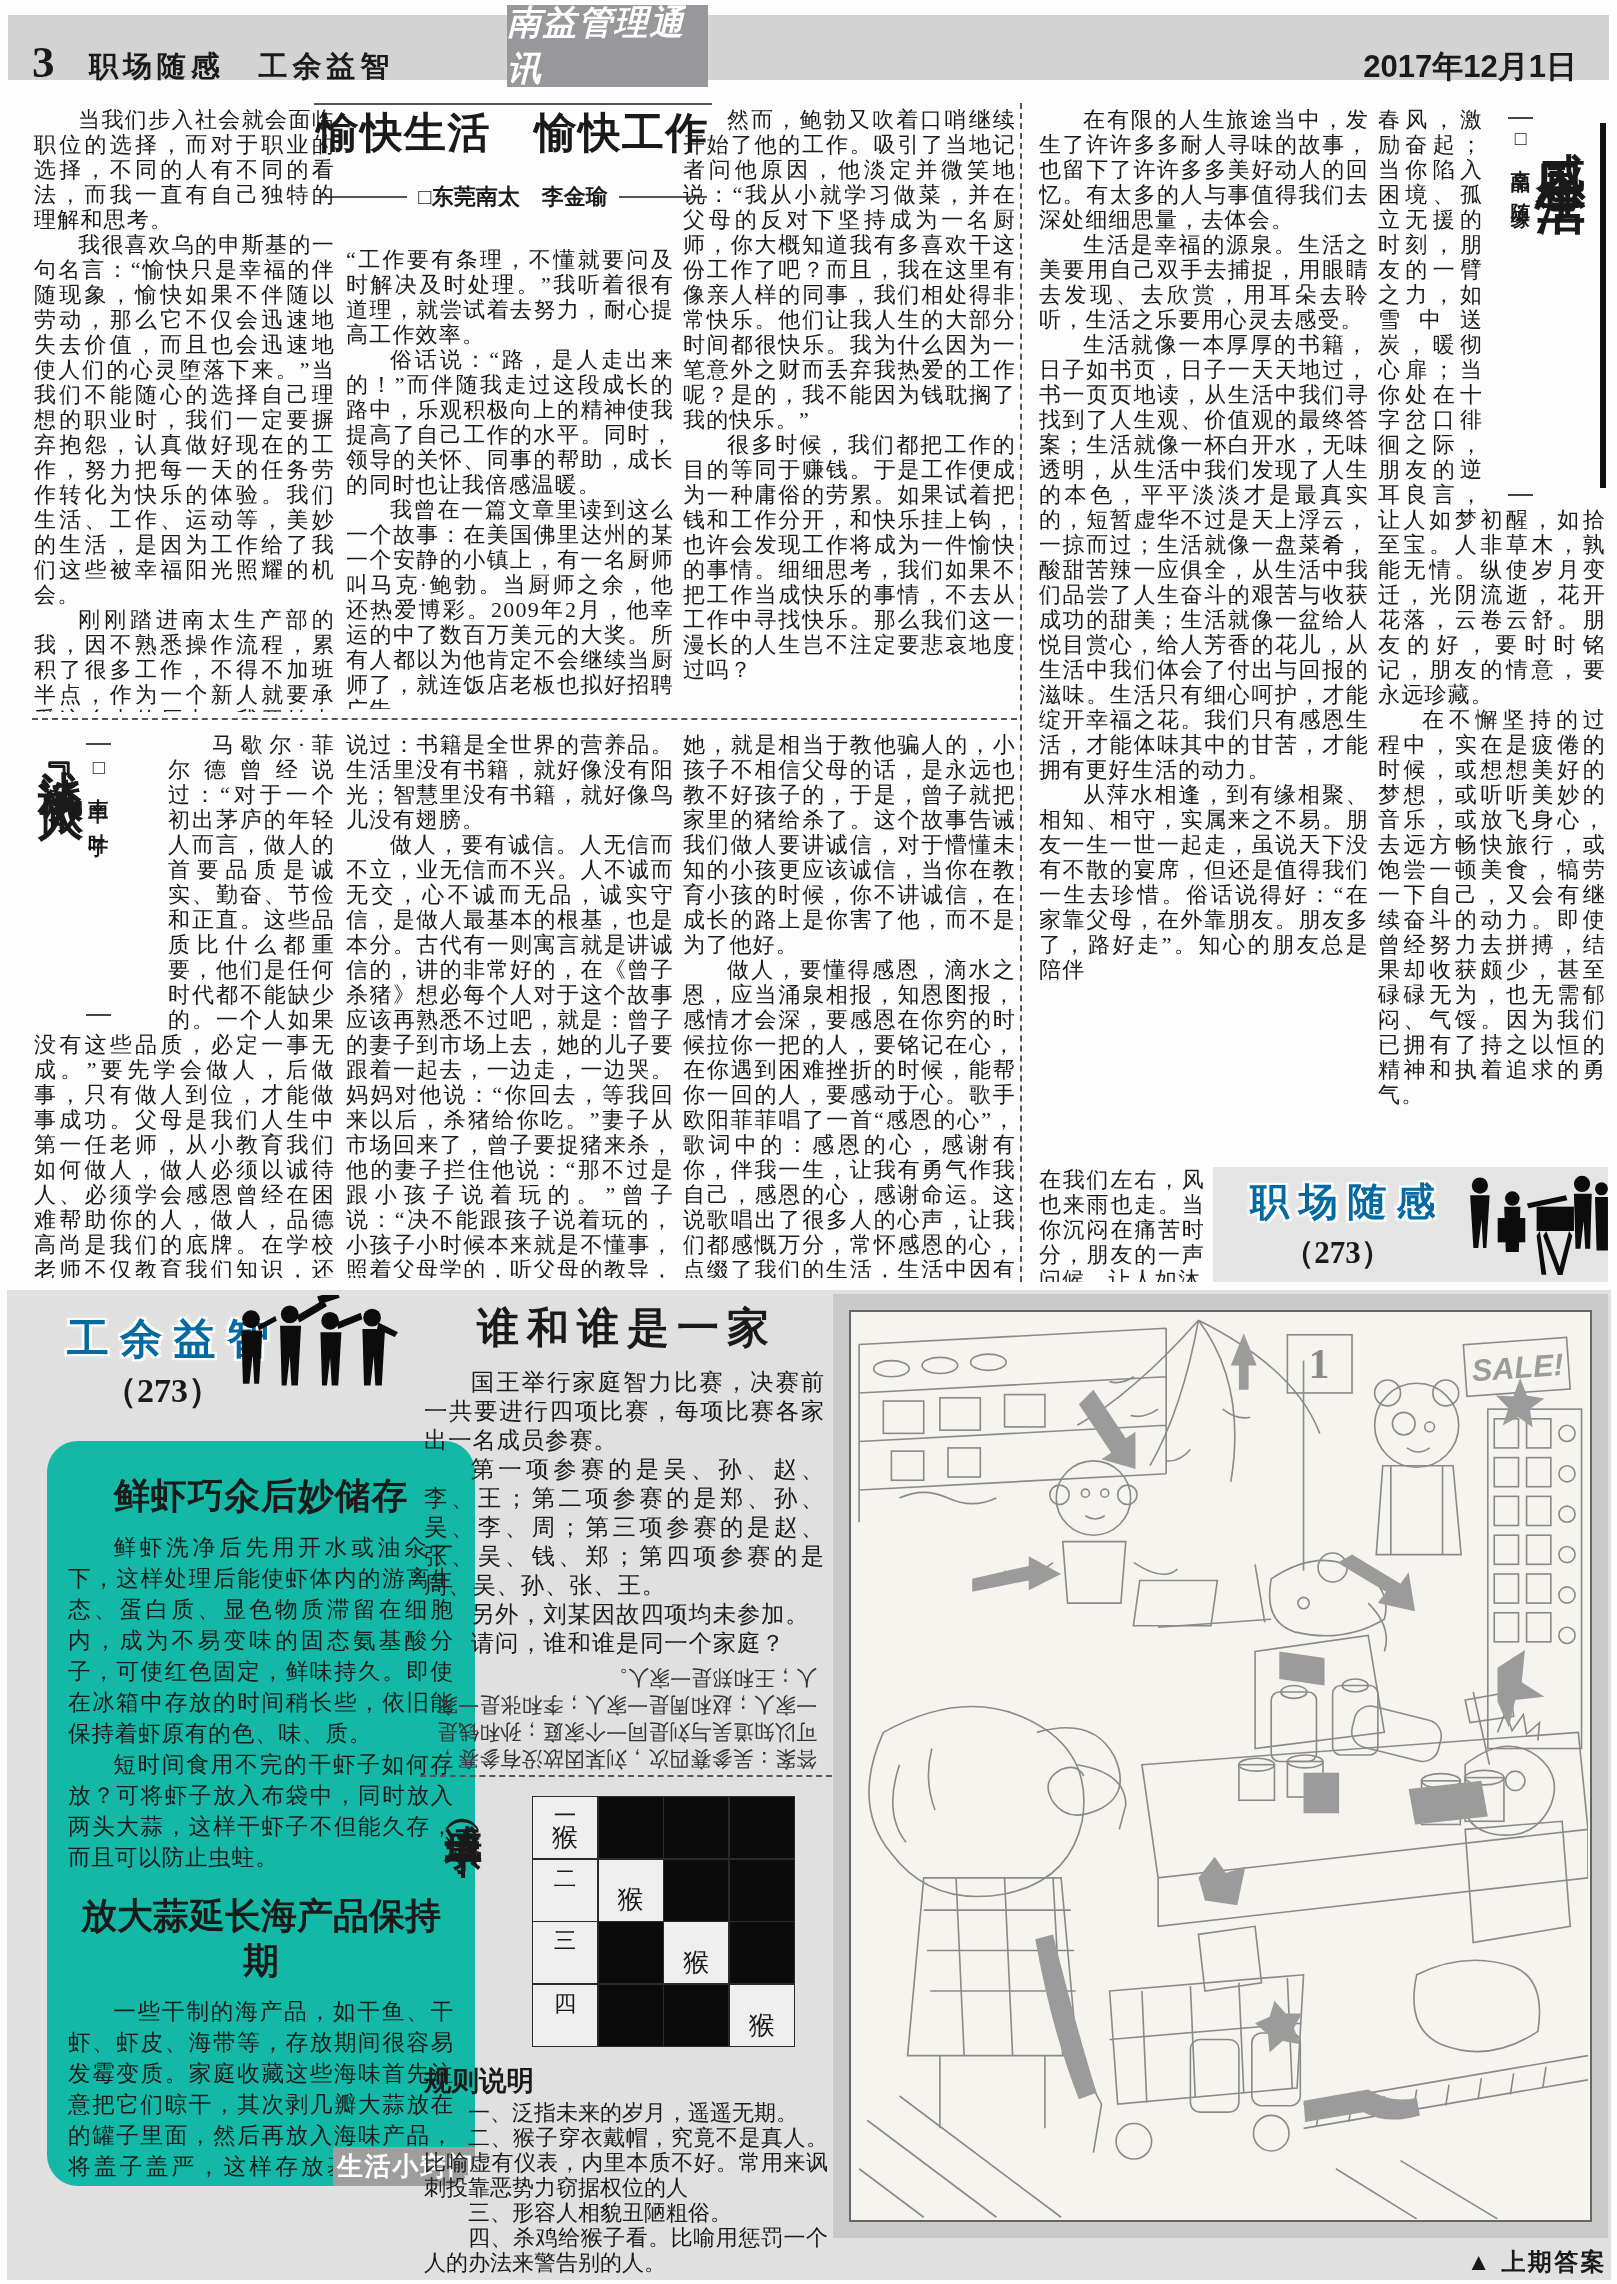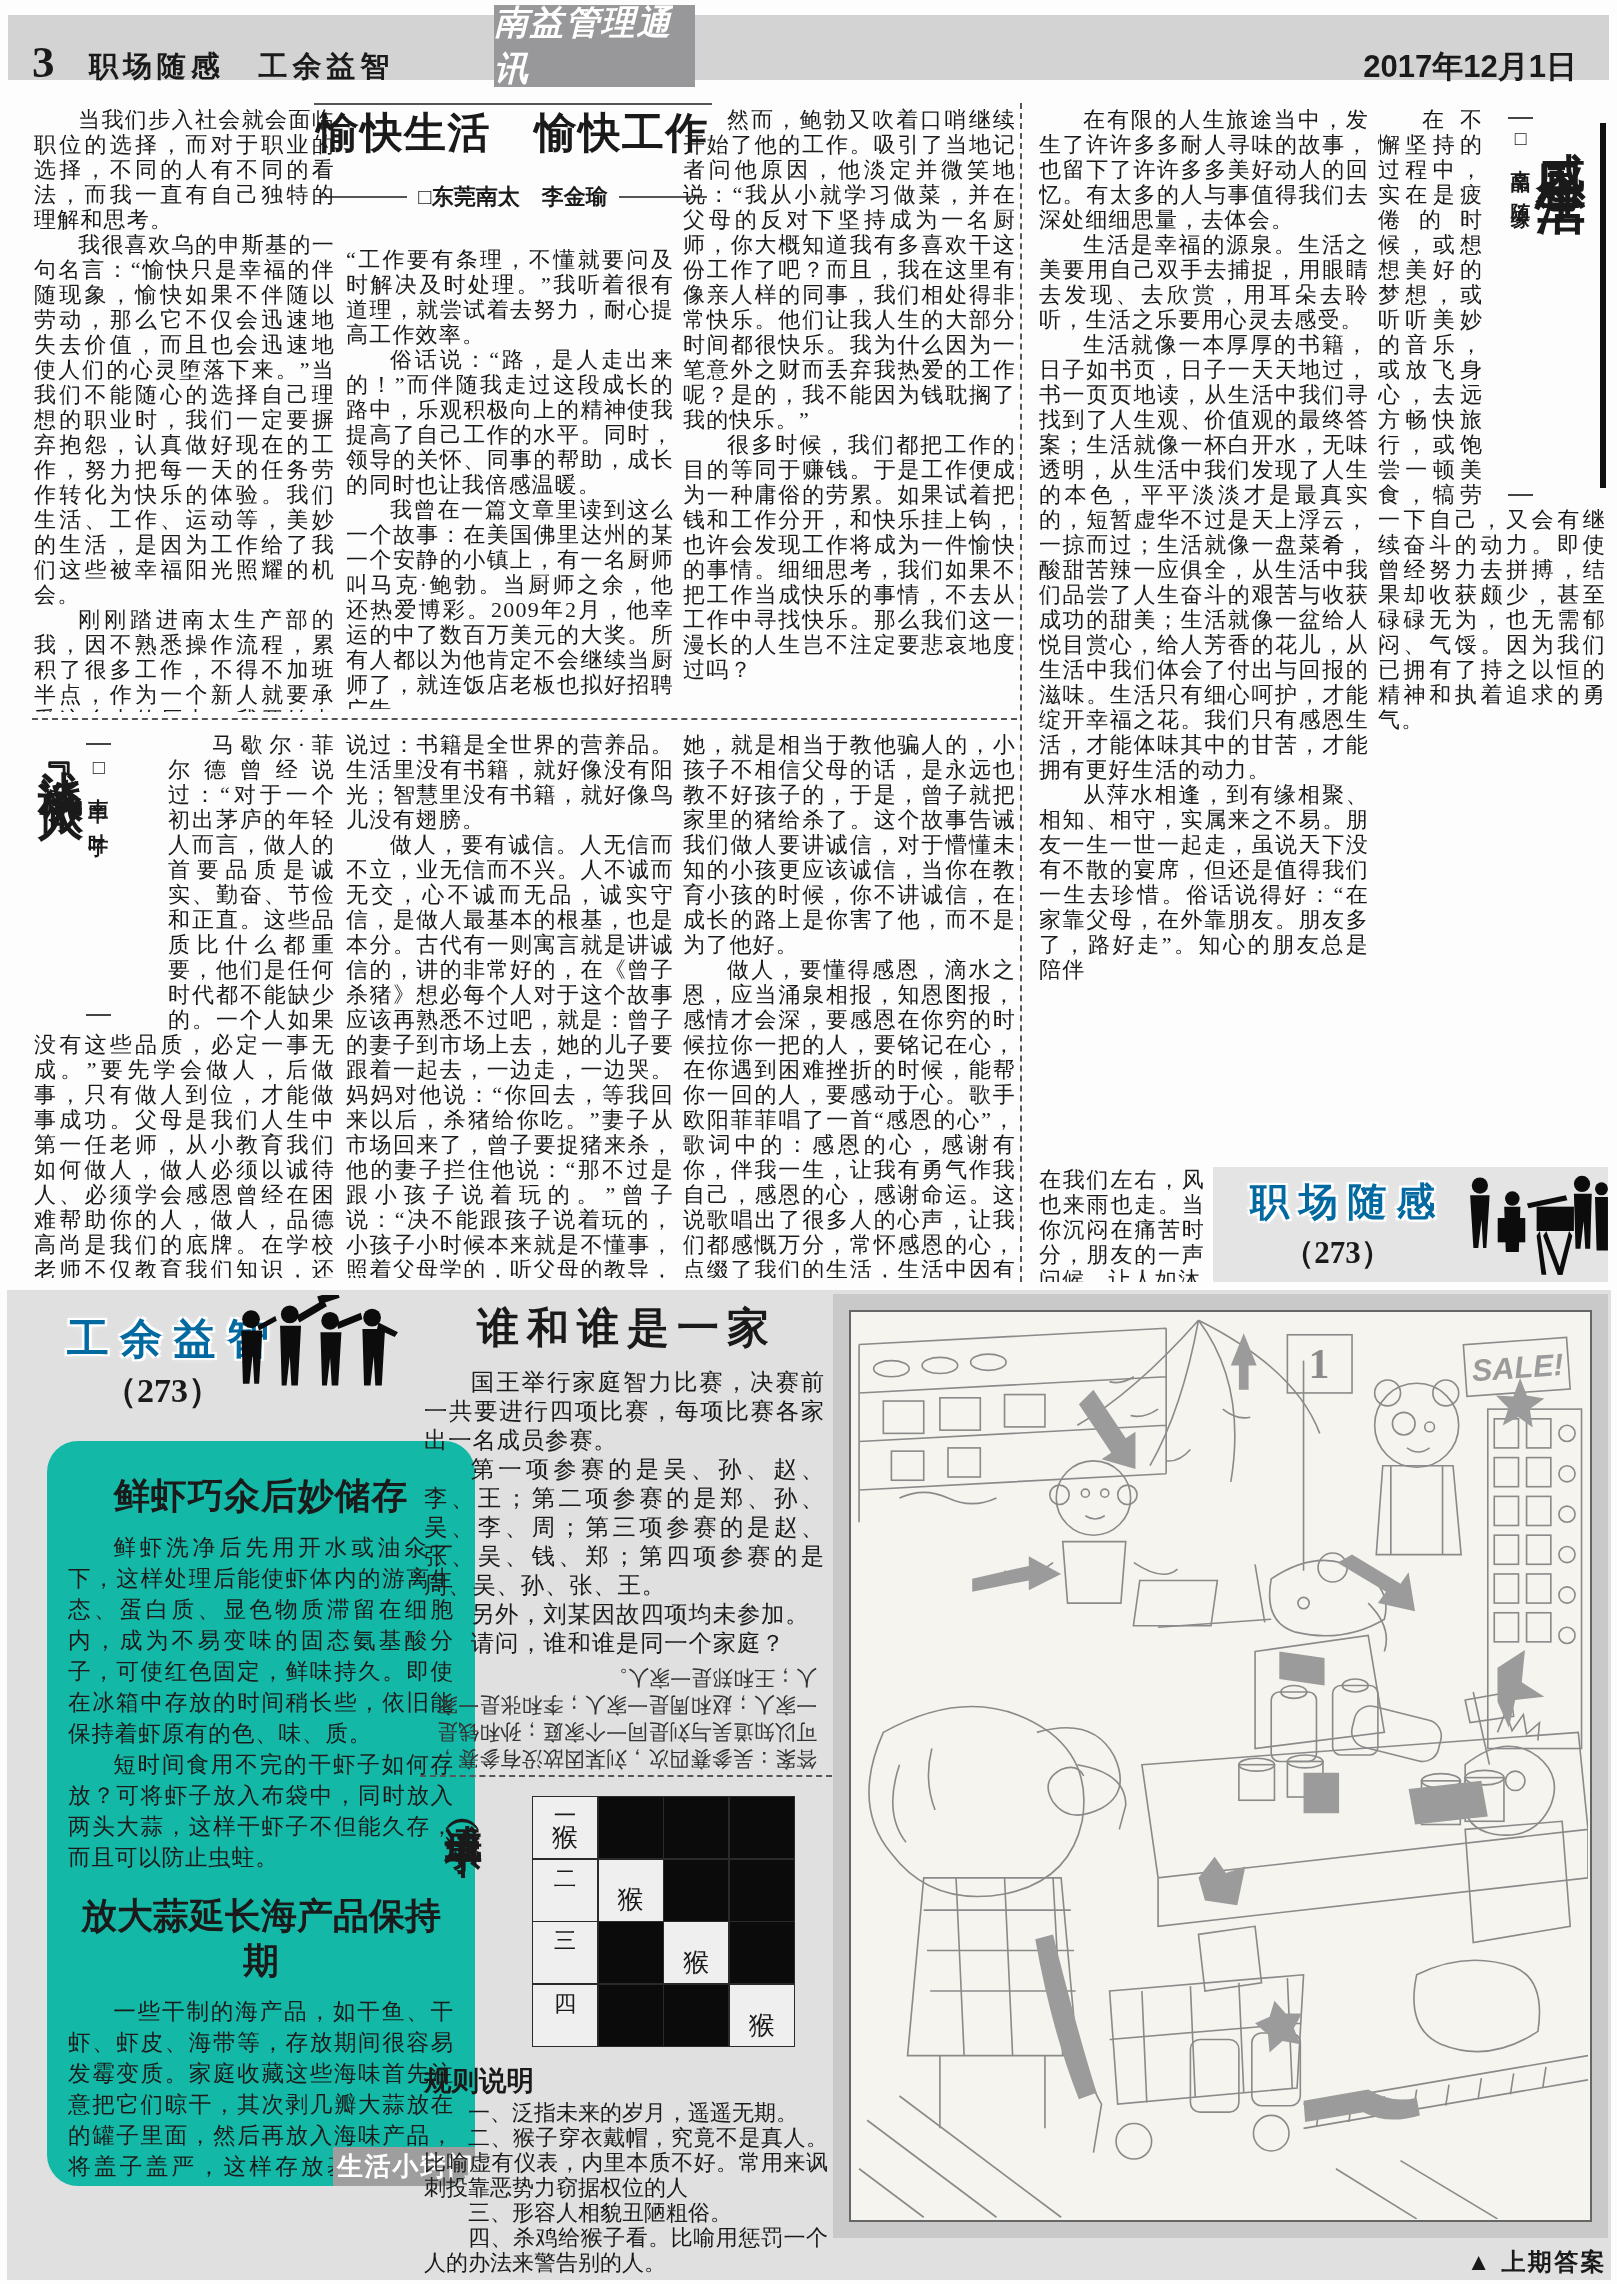--- a/index.html
+++ b/index.html
@@ -5,21 +5,21 @@
   * { margin:0; padding:0; box-sizing:border-box; }
   html,body { background:#ffffff; }
   .page { position:relative; width:1617px; height:2284px; background:#fdfdfd; overflow:hidden;
           font-family:"Liberation Serif","DejaVu Serif",serif; color:#1a1a1a; }
   .sans { font-family:"Liberation Sans","DejaVu Sans",sans-serif; }
 
   
   .hdr-bar { position:absolute; left:8px; top:14.6px; width:1601px; height:65px; background:#d3d3d3; }
   .hdr-num { position:absolute; left:24px; top:21px; font-size:45px; font-weight:bold; }
   .hdr-sections { position:absolute; left:81px; top:32px; font-size:29px; font-weight:bold; letter-spacing:4.9px; }
-  .masthead { position:absolute; left:494px; top:4.9px; width:201px; height:82px; background:#98989a;
+  .masthead { position:absolute; left:507px; top:4.9px; width:201px; height:82px; background:#98989a;
               display:flex; align-items:center; justify-content:center; }
   .masthead span { color:#fff; font-size:34px; font-weight:bold; font-style:italic; letter-spacing:1.6px; }
   .hdr-date { position:absolute; right:32px; top:31px; font-size:31px; font-weight:bold; }
 
   
   .col { position:absolute; overflow:hidden; text-align:justify; font-size:22px; line-height:25px;
          letter-spacing:1.2px; }
   .col p { text-indent:2em; }
   .col p.cont { text-indent:0; }
 
@@ -168,20 +168,21 @@
   </div>
   <div class="col" style="left:1039px; top:1167px; width:166px; height:115px;">
     <p class="cont">在我们左右，风也来雨也走。当你沉闷在痛苦时分，朋友的一声问候，让人如沐</p>
   </div>
   <div class="col" style="left:1378px; top:107px; width:228px; height:1059px;">
     <div class="g-titlebox">
       <div class="g-bar"></div>
       <div class="g-title">感恩生活</div>
       <div class="g-byline">□南晶　随缘</div>
     </div>
+    <p class="cont">春风，激励奋起；当你陷入困境、孤立无援的时刻，朋友的一臂之力，如雪中送炭，暖彻心扉；当你处在十字岔口徘徊之际，朋友的逆耳良言，让人如梦初醒，如拾至宝。人非草木，孰能无情。纵使岁月变迁，光阴流逝，花开花落，云卷云舒。朋友的好，要时时铭记，朋友的情意，要永远珍藏。</p>
     <p>在不懈坚持的过程中，实在是疲倦的时候，或想想美好的梦想，或听听美妙的音乐，或放飞身心，去远方畅快旅行，或饱尝一顿美食，犒劳一下自己，又会有继续奋斗的动力。即使曾经努力去拼搏，结果却收获颇少，甚至碌碌无为，也无需郁闷、气馁。因为我们已拥有了持之以恒的精神和执着追求的勇气。</p>
 
   </div>
 
   <div class="badge-wp">
     <div class="txt">
       <div class="t1 bubble">职场随感</div>
       <div class="t2">（273）</div>
     </div>
     <svg width="146" height="107" viewBox="0 0 180 132">

